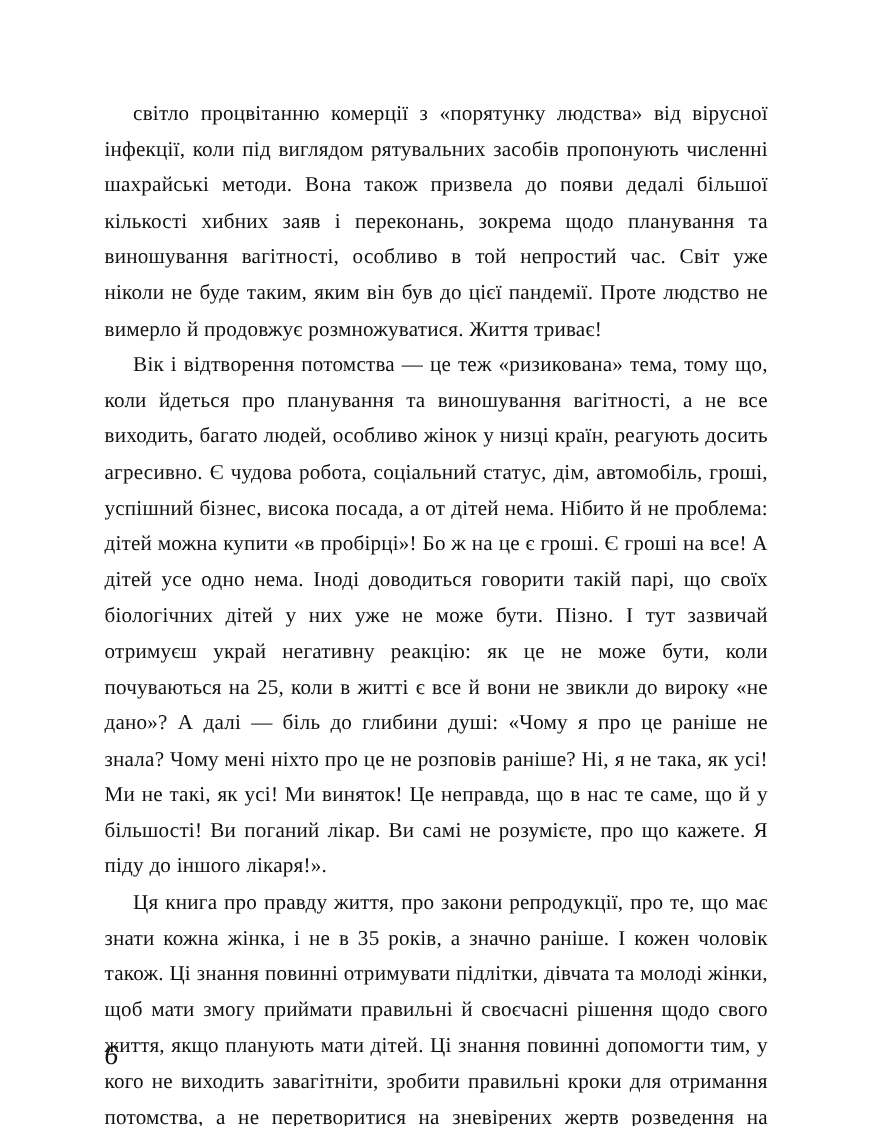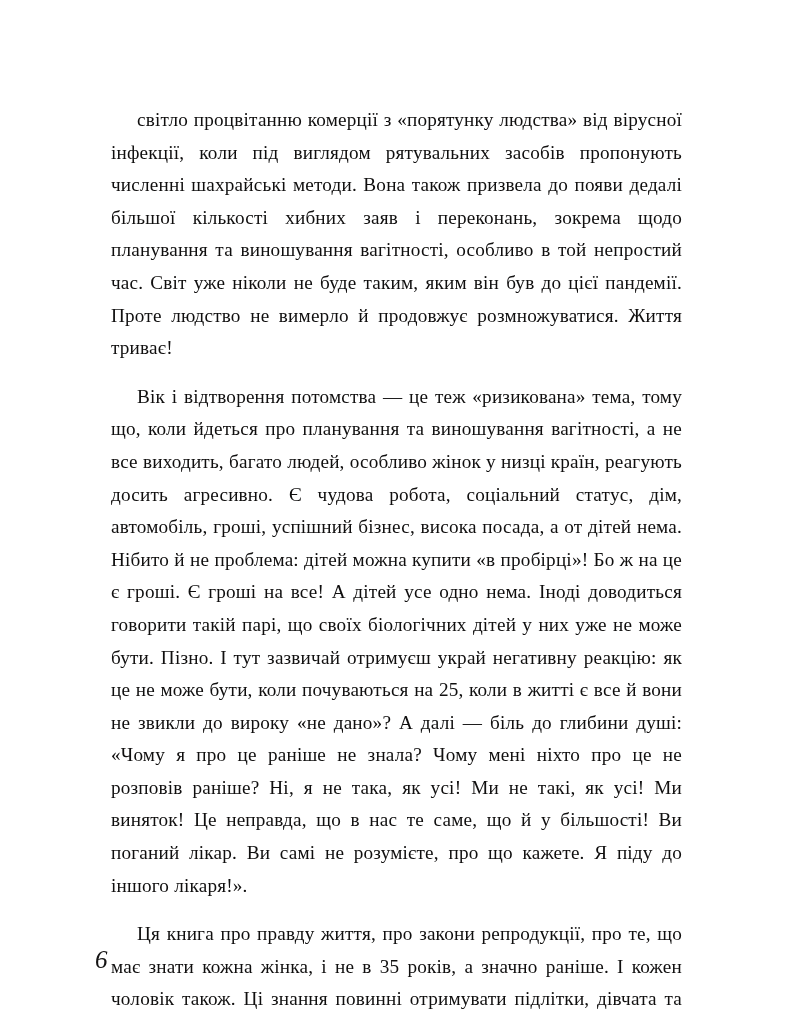--- a/index.html
+++ b/index.html
@@ -28,21 +28,21 @@
   }
 
   #text-block {
     position: absolute;
     left: 95px;
     top: 88px;
     width: 603px;
   }
 
   .para {
-    margin: 16px;
+    margin: 0;
     padding: 0;
     font-size: 19.2px;
     line-height: 32.6px;
     text-align: justify;
     text-justify: inter-word;
     text-indent: 26px;
     color: #100f0f;
     letter-spacing: 0.01em;
     word-spacing: 0.005em;
     hyphens: manual;

